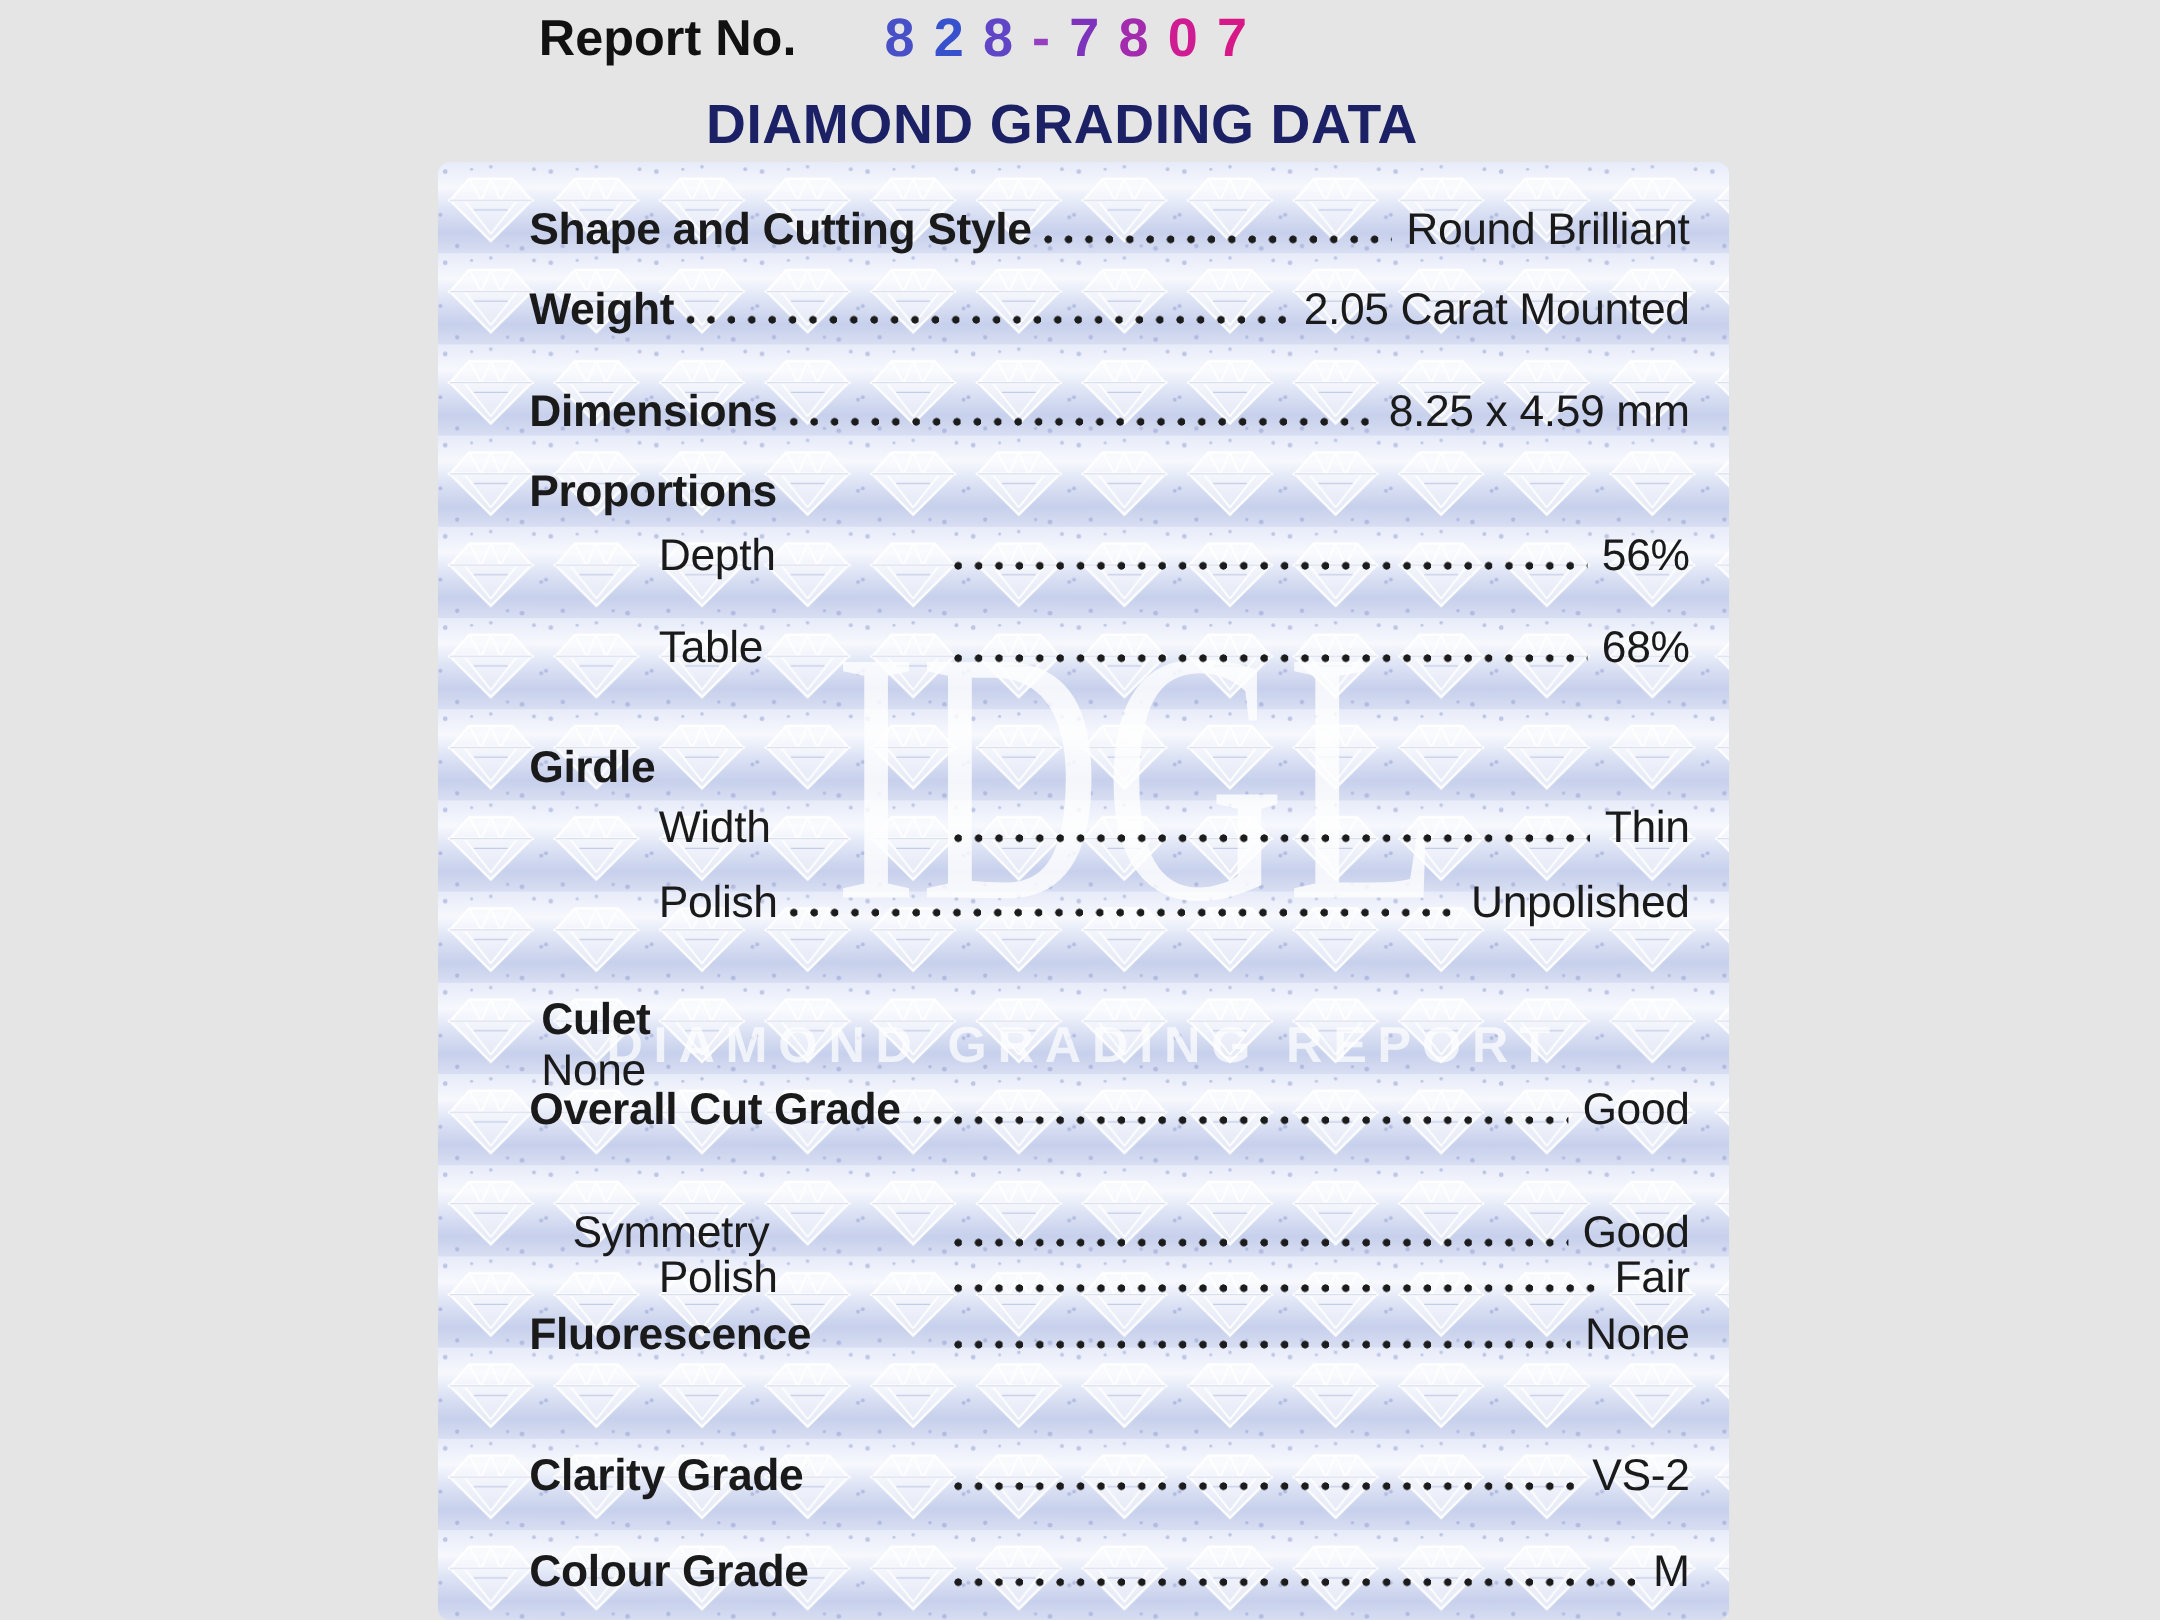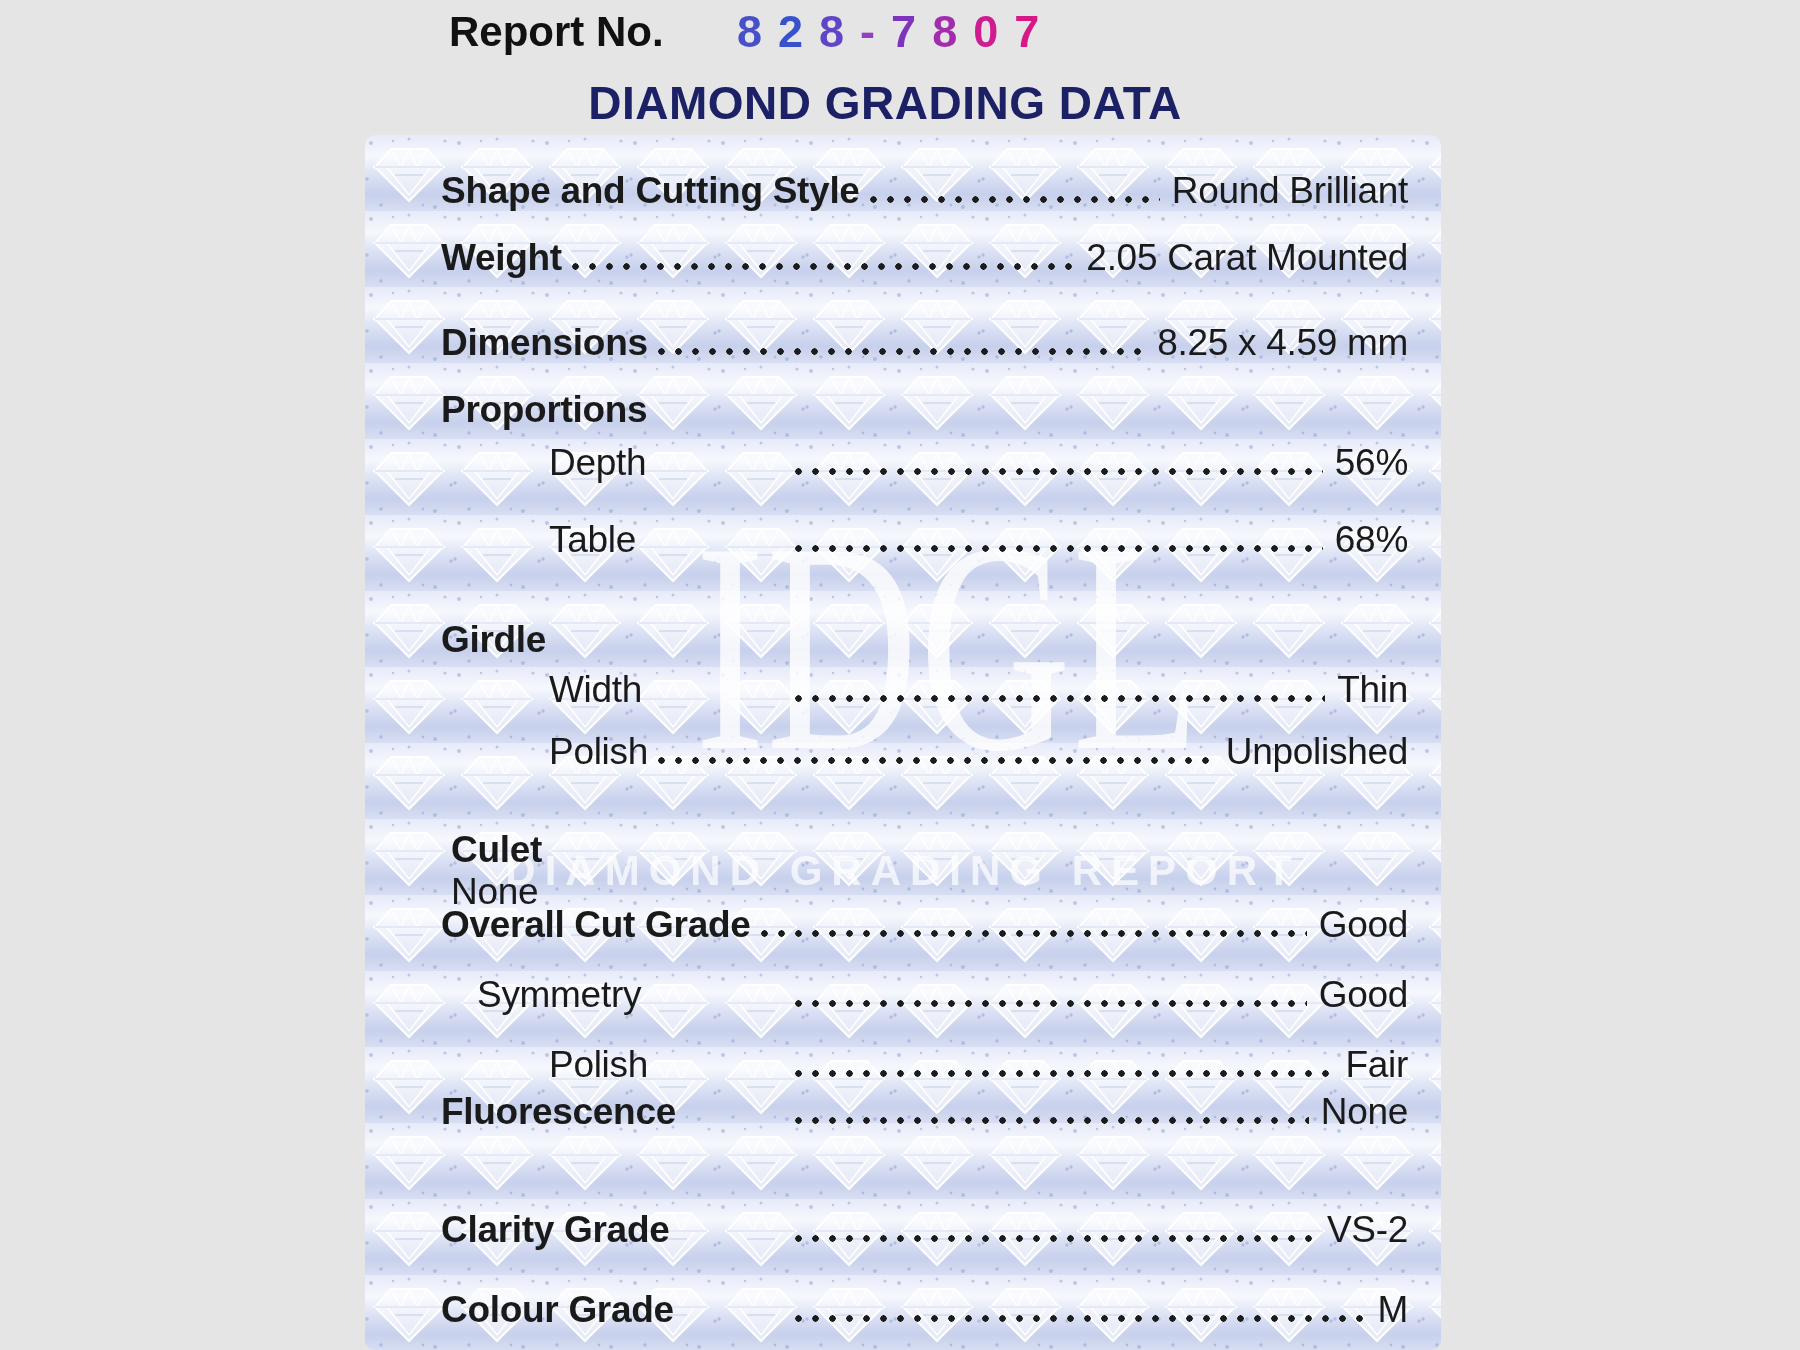--- a/index.html
+++ b/index.html
@@ -30,21 +30,21 @@
     transform:scaleX(0.70);transform-origin:left top;white-space:nowrap;
   }
   .wm-caption{
     position:absolute;left:0;top:712px;width:100%;text-align:center;
     font-size:42px;font-weight:bold;letter-spacing:9px;color:#ffffff;opacity:0.72;white-space:nowrap;
   }
   
   .row{position:absolute;right:392px;height:52px;display:flex;align-items:baseline;}
   .x-main{left:441px;}
   .x-sub{left:549px;}
-  .x-sym{left:477px;}
+  .x-sym{left:477px;margin-top:32px;}
   .lbl{font-size:37px;white-space:nowrap;letter-spacing:-0.3px;}
   .b{font-weight:bold;}
   .w-main{display:inline-block;min-width:344px;}
   .w-sub{display:inline-block;min-width:236px;}
   .w-sym{display:inline-block;min-width:308px;}
   .leader{
     flex:1;height:7px;min-width:28px;margin:0 12px 0 10px;
     background-image:radial-gradient(circle at 3.5px 3.5px,#1c1c1c 3px,rgba(0,0,0,0) 3.4px);
     background-size:17px 7px;background-repeat:repeat-x;background-position:left bottom;
   }

